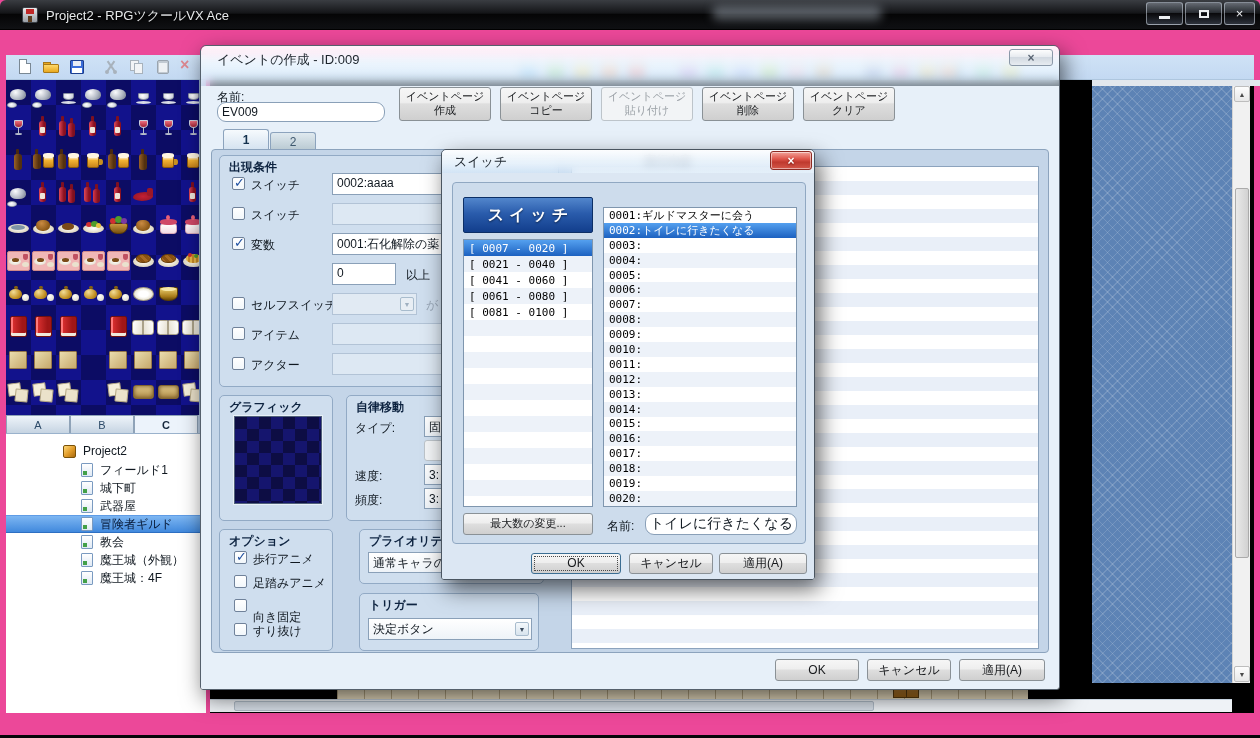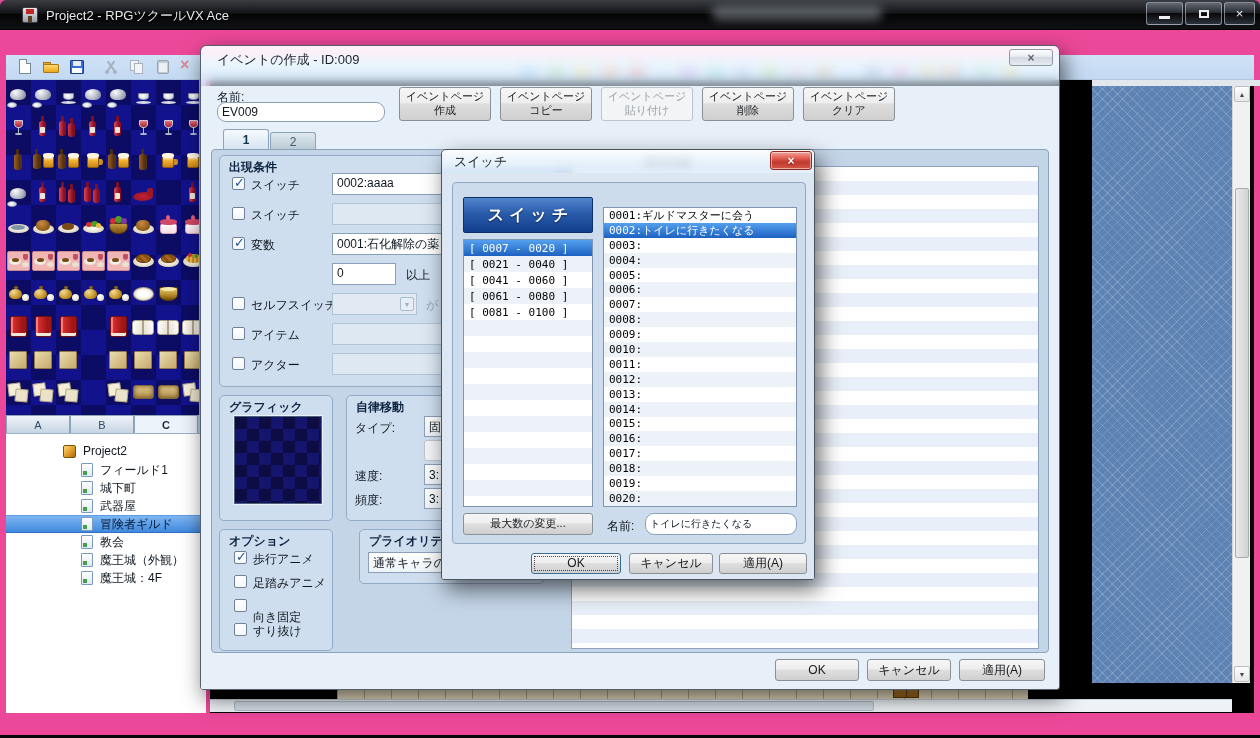--- a/index.html
+++ b/index.html
@@ -717,20 +717,24 @@
           <div class="cb" style="left: 14px; top: 93px;"></div>
           <div class="lbl" style="left: 33px; top: 93px;">すり抜け</div>
         </div>
     </div>
 
     <div class="grp" style="left:158px;top:483px;width:185px;height:55px;">
       <div class="hd">プライオリティ</div>
       <div class="combo" style="left:8px;top:22px;width:168px;height:21px;"><span>通常キャラの下</span><span class="carrow">▼</span></div>
     </div>
 
+    <div class="grp" style="left:158px;top:547px;width:180px;height:58px;">
+      <div class="hd">トリガー</div>
+      <div class="combo" style="left:8px;top:24px;width:164px;height:22px;"><span>決定ボタン</span><span class="carrow">▼</span></div>
+    </div>
 
     <div class="b7" style="left:574px;top:613px;width:84px;height:22px;">OK</div>
     <div class="b7" style="left:666px;top:613px;width:84px;height:22px;">キャンセル</div>
     <div class="b7" style="left:758px;top:613px;width:86px;height:22px;">適用(A)</div>
 
     <div class="dband">
       <span class="dtitle">イベントの作成 - ID:009</span>
       <div class="dclose">
           <span>×</span>
         </div>
@@ -765,21 +769,21 @@
             <div class="lrow">0013:</div>
             <div class="lrow">0014:</div>
             <div class="lrow">0015:</div>
             <div class="lrow">0016:</div>
             <div class="lrow">0017:</div>
             <div class="lrow">0018:</div>
             <div class="lrow">0019:</div>
             <div class="lrow">0020:</div>
           </div>
         <div class="lbl" style="left:154px;top:335px;">名前:</div>
-        <input class="field" style="left: 192px; top: 330px; width: 152px; height: 22px; font-size: 10px;" value="トイレに行きたくなる">
+        <input class="field" style="left: 192px; top: 330px; width: 152px; height: 22px; font-size: 14px;" value="トイレに行きたくなる">
       </div>
       <div class="b7 focusdef" style="left:89px;top:380px;width:90px;height:21px;">OK</div>
       <div class="b7" style="left:187px;top:380px;width:84px;height:21px;">キャンセル</div>
       <div class="b7" style="left:277px;top:380px;width:88px;height:21px;">適用(A)</div>
     </div>
     <div class="dband">
       <span class="dtitle">スイッチ</span>
       <div class="dclose">
           <span>×</span>
         </div>

